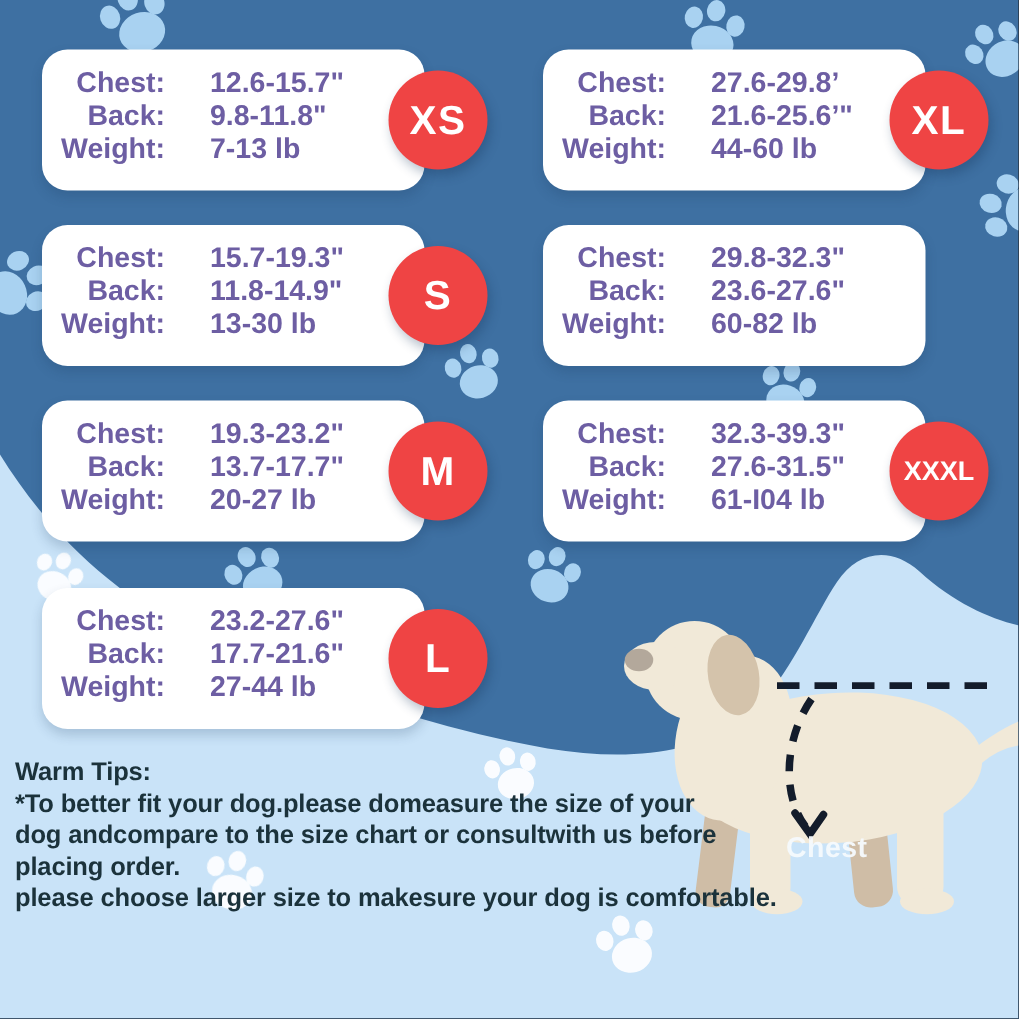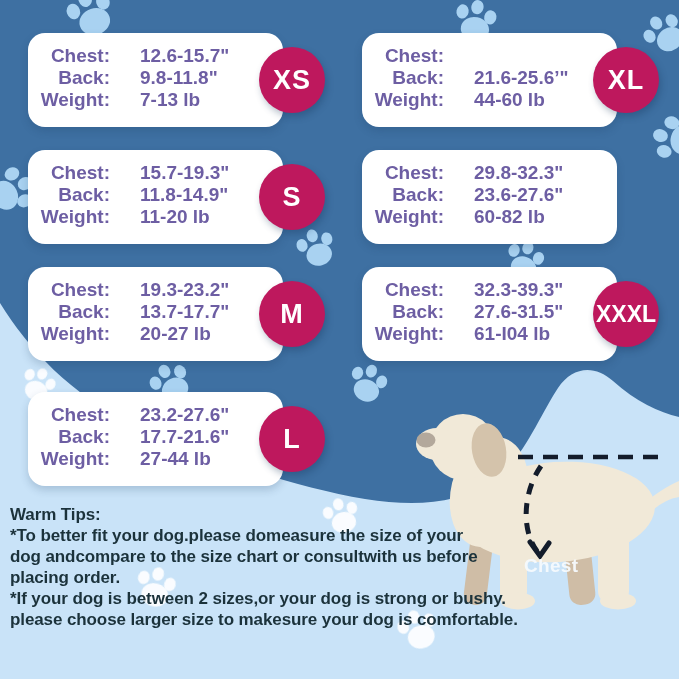--- a/index.html
+++ b/index.html
@@ -22,27 +22,27 @@
   .pos-r2c2{left:362px;top:150px;}
   .pos-r3c2{left:362px;top:267px;}
   .card .rows{padding:12px 0 0 6px;}
   .m-row{display:flex;height:22px;line-height:22px;
     color:#6d5ea3;font-size:19px;font-weight:700;}
   .m-row .lbl{width:76px;text-align:right;}
   .m-row .val{margin-left:30px;white-space:pre;}
   .badge{
     position:absolute;right:-42px;top:50%;transform:translateY(-50%);
     width:66px;height:66px;border-radius:50%;
-    background:#be185d;color:#ffffff;
+    background:#ef4444;color:#ffffff;
     display:flex;align-items:center;justify-content:center;
     font-size:27px;font-weight:700;letter-spacing:1px;
     box-shadow:2px 4px 7px rgba(20,50,85,.30);
   }
   .badge.sz-xxl{font-size:24px;letter-spacing:.5px;}
-  .badge.sz-xxxl{font-size:23px;letter-spacing:0;}
+  .badge.sz-xxxl{font-size:18px;letter-spacing:0;}
   
   .diagram-label{
     position:absolute;color:#f6fafd;font-weight:700;font-size:19px;
     letter-spacing:.3px;opacity:.95;
   }
   .lbl-backlength{left:537px;top:408px;}
   .lbl-chest{left:524px;top:555px;}
   
   .tips{
     position:absolute;left:10px;top:504px;width:520px;
@@ -146,21 +146,21 @@
       <div class="m-row">
           <span class="lbl">Chest:</span>
           <span class="val">15.7-19.3"</span>
         </div>
       <div class="m-row">
           <span class="lbl">Back:</span>
           <span class="val">11.8-14.9"</span>
         </div>
       <div class="m-row">
           <span class="lbl">Weight:</span>
-          <span class="val">11-20 lb</span>
+          <span class="val">13-30 lb</span>
         </div>
     </div>
     <div class="badge">S</div>
   </div>
 
   <div class="card pos-r3c1">
     <div class="rows">
       <div class="m-row">
           <span class="lbl">Chest:</span>
           <span class="val">19.3-23.2"</span>
@@ -192,20 +192,21 @@
           <span class="val">27-44 lb</span>
         </div>
     </div>
     <div class="badge">L</div>
   </div>
 
   <div class="card pos-r1c2">
     <div class="rows">
       <div class="m-row">
           <span class="lbl">Chest:</span>
+          <span class="val">27.6-29.8’</span>
         </div>
       <div class="m-row">
           <span class="lbl">Back:</span>
           <span class="val">21.6-25.6’"</span>
         </div>
       <div class="m-row">
           <span class="lbl">Weight:</span>
           <span class="val">44-60 lb</span>
         </div>
     </div>
@@ -247,17 +248,16 @@
     <div class="badge sz-xxxl">XXXL</div>
   </div>
 
   <div class="diagram-label lbl-chest">Chest</div>
 
   <div class="tips">
     <div>Warm Tips:</div>
     <div>*To better fit your dog.please domeasure the size of your</div>
     <div>dog andcompare to the size chart or consultwith us before</div>
     <div>placing order.</div>
-    <div>*If your dog is between 2 sizes,or your dog is strong or bushy.</div>
     <div>please choose larger size to makesure your dog is comfortable.</div>
   </div>
 
 </div>
 
 </body></html>

